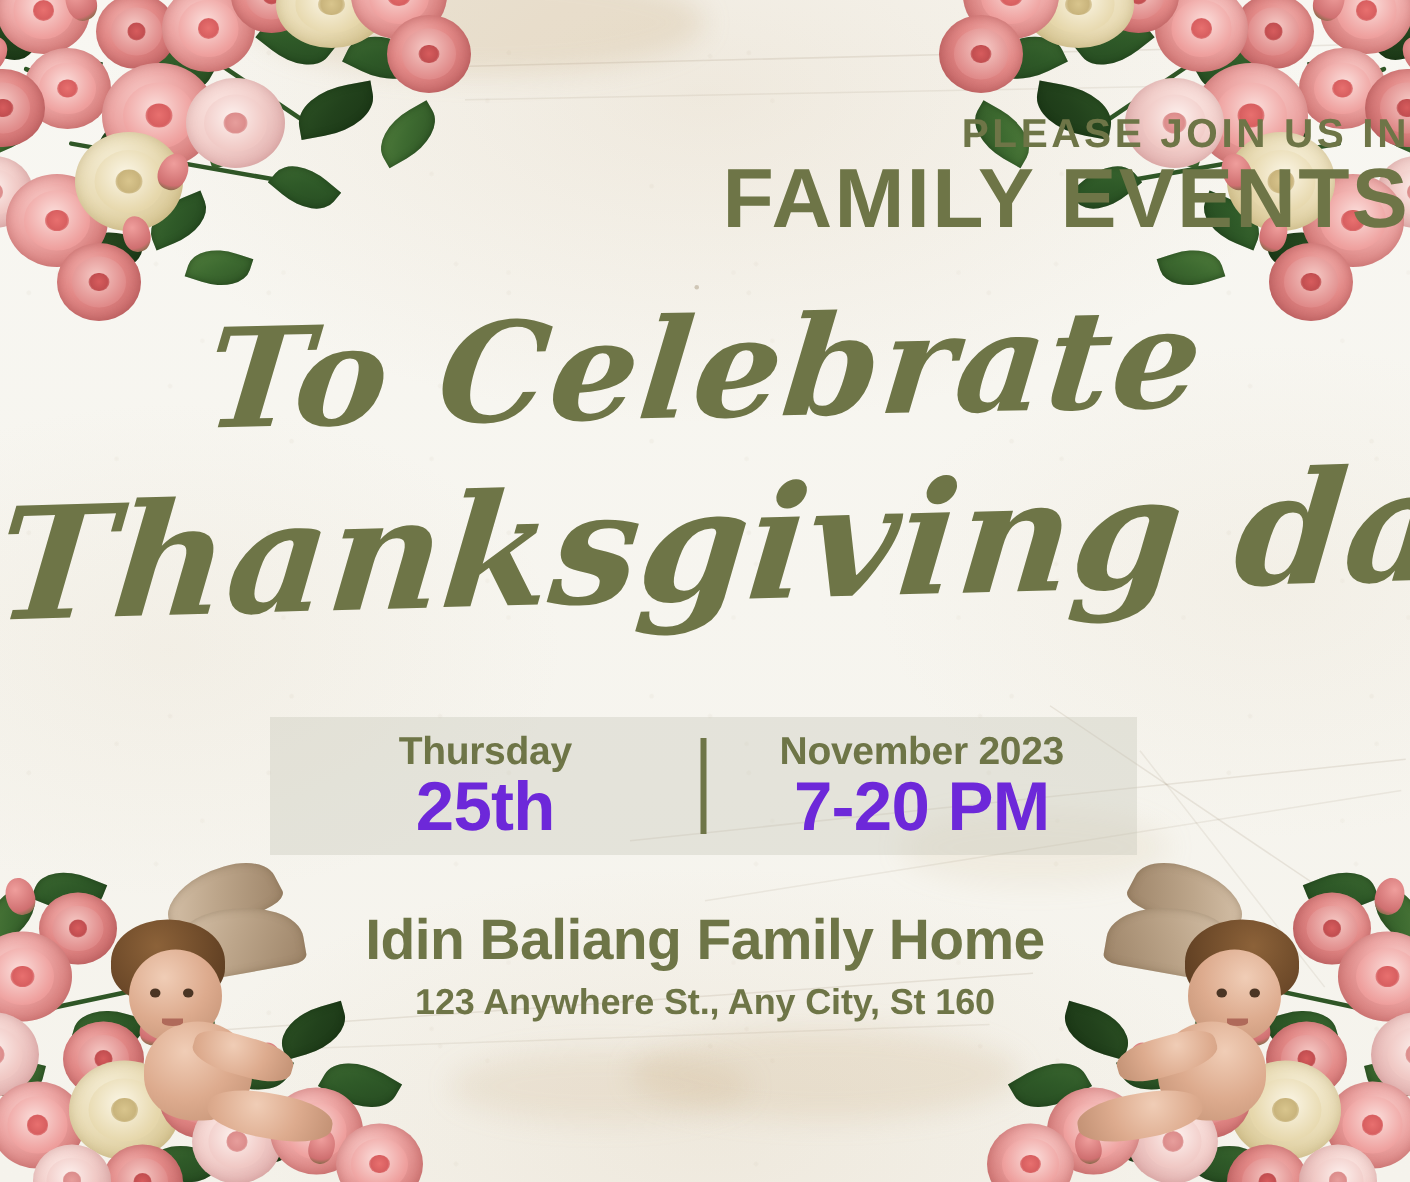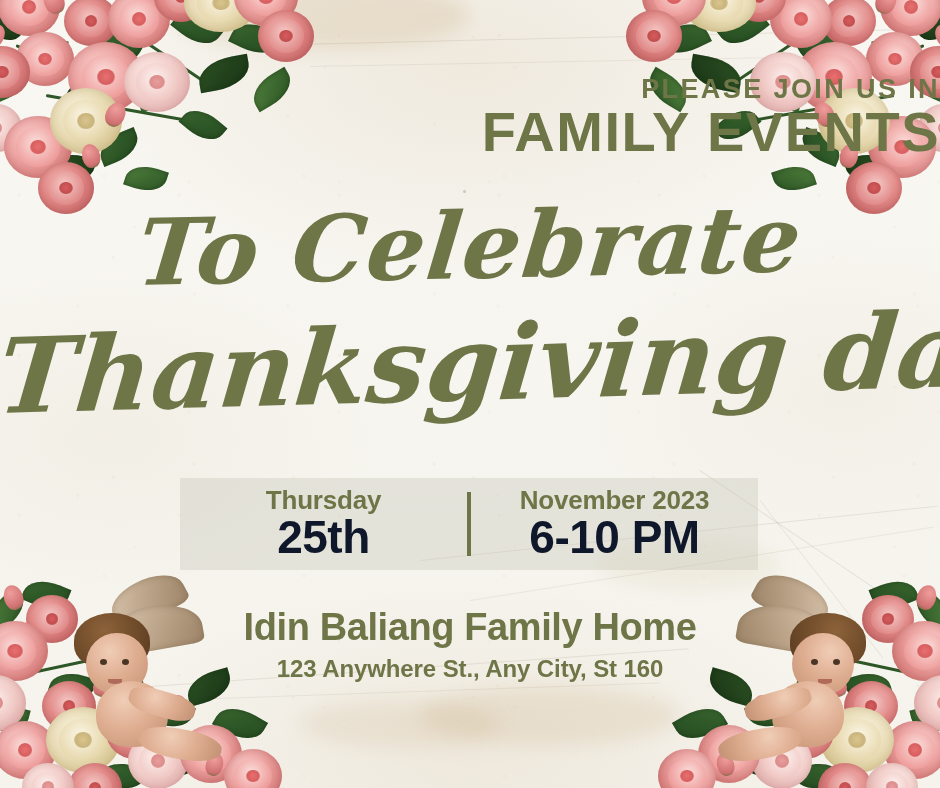--- a/index.html
+++ b/index.html
@@ -64,21 +64,21 @@
     transform:skewX(-7deg) rotate(-1.6deg);}
 
   
   .band{
     position:absolute;left:180px;top:478px;width:578px;height:92px;
     background:rgba(196,196,182,.36);
     display:flex;align-items:center;z-index:40;
   }
   .band-col{flex:1;display:flex;flex-direction:column;align-items:center;justify-content:center;}
   .band-top{font-size:26px;font-weight:700;color:#6e7547;line-height:1.05;letter-spacing:-.2px;}
-  .band-big{font-size:46px;font-weight:700;color:#0f172a;line-height:1.02;letter-spacing:-.5px;}
+  .band-big{font-size:46px;font-weight:700;color:#6d28d9;line-height:1.02;letter-spacing:-.5px;}
   .band-divider{width:4px;height:64px;background:#6e7547;flex:0 0 auto;}
 
   
   .venue{
     position:absolute;left:0;right:0;top:608px;text-align:center;
     font-size:38px;font-weight:700;color:#6e7547;letter-spacing:-.4px;line-height:1;
   }
   .address{
     position:absolute;left:0;right:0;top:657px;text-align:center;
     font-size:24px;font-weight:700;color:#6e7547;letter-spacing:-.1px;line-height:1;
@@ -361,21 +361,21 @@
     <div class="script script-2">Thanksgiving day</div>
 
     <div class="band">
       <div class="band-col">
         <div class="band-top">Thursday</div>
         <div class="band-big">25th</div>
       </div>
       <div class="band-divider"></div>
       <div class="band-col">
         <div class="band-top">November 2023</div>
-        <div class="band-big">6-10 PM</div>
+        <div class="band-big">7-20 PM</div>
       </div>
     </div>
 
     <div class="venue">Idin Baliang Family Home</div>
     <div class="address">123 Anywhere St., Any City, St 160</div>
   </div>
 
 </div>
 
 </body></html>

